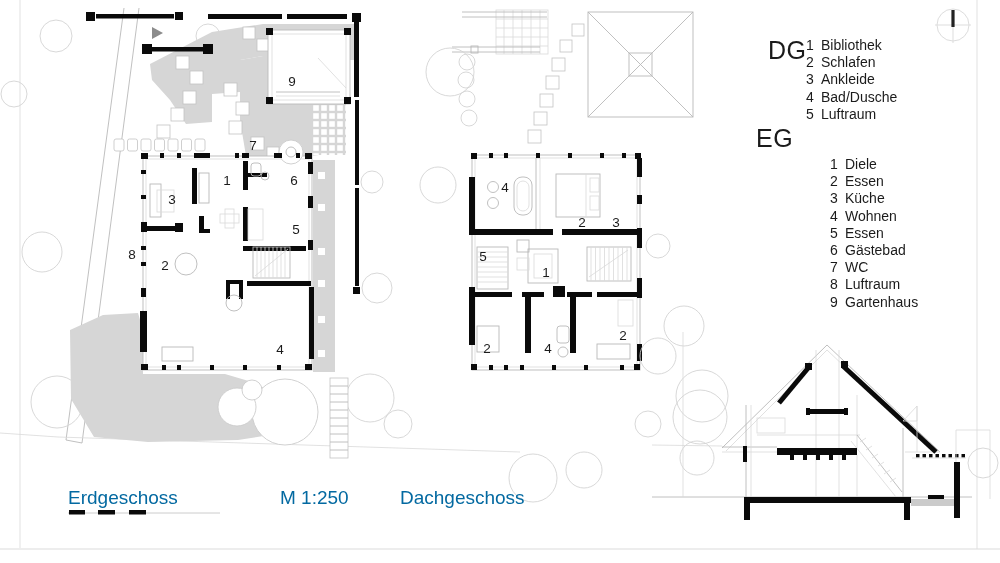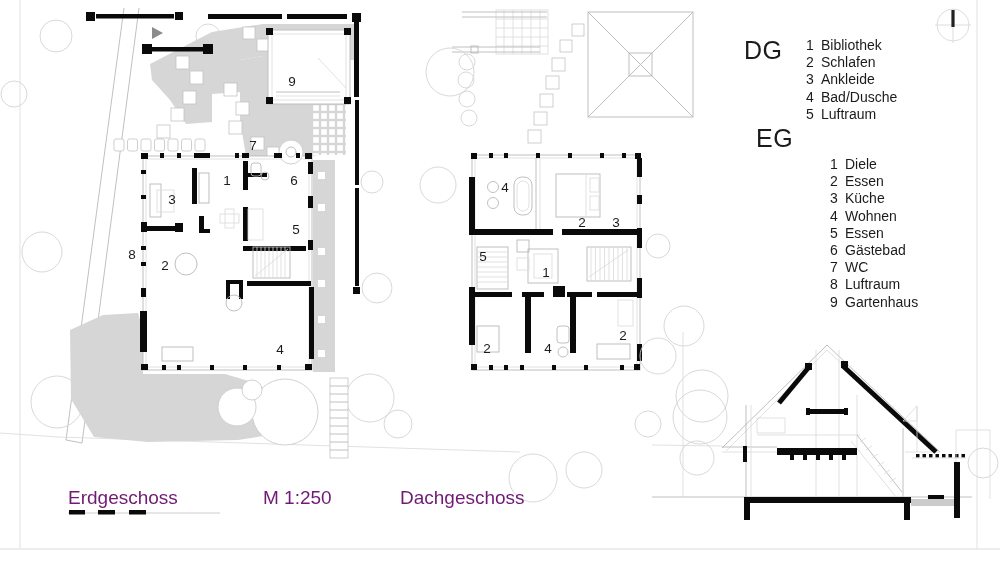--- a/index.html
+++ b/index.html
@@ -12,21 +12,21 @@
   .tree{stroke:#d4d4d4;stroke-width:0.9;fill:none}
   .treew{stroke:#cccccc;stroke-width:0.9;fill:#ffffff}
   .w{fill:#0a0a0a}
   .shade{fill:#d6d6d6}
   .stone{fill:#ffffff;stroke:#c3c3c3;stroke-width:0.8}
   .house{fill:#ffffff}
   .rm{font:13.5px "Liberation Sans",sans-serif;fill:#1b1b1b;text-anchor:middle}
   .legend-title{font-size:25px;letter-spacing:0.5px}
   .legend-items{font-size:14px;line-height:17.2px;white-space:nowrap}
   .lnum{display:inline-block;width:15px}
-  .footer-label{font-size:19px;color:#701a75;white-space:nowrap}
+  .footer-label{font-size:19px;color:#0369a1;white-space:nowrap}
 </style>
 </head>
 <body>
 
 <svg width="1000" height="563" viewBox="0 0 1000 563">
   <defs>
     <pattern id="grid8" width="8" height="8" patternUnits="userSpaceOnUse">
       <rect x="1.2" y="1.2" width="5.6" height="5.6" fill="#ffffff"></rect>
     </pattern>
   </defs>
@@ -401,21 +401,21 @@
     <text class="rm" x="582" y="227">2</text>
     <text class="rm" x="616" y="227">3</text>
     <text class="rm" x="483" y="261">5</text>
     <text class="rm" x="546" y="277">1</text>
     <text class="rm" x="487" y="353">2</text>
     <text class="rm" x="548" y="353">4</text>
     <text class="rm" x="623" y="340">2</text>
   </g>
 </svg>
 
-<div class="abs legend-title" style="left:744px;top:36px">DG</div>
+<div class="abs legend-title" style="left:768px;top:36px">DG</div>
 <div class="abs legend-items" style="left:806px;top:37px">
   <div><span class="lnum">1</span><span>Bibliothek</span></div>
   <div><span class="lnum">2</span><span>Schlafen</span></div>
   <div><span class="lnum">3</span><span>Ankleide</span></div>
   <div><span class="lnum">4</span><span>Bad/Dusche</span></div>
   <div><span class="lnum">5</span><span>Luftraum</span></div>
 </div>
 
 <div class="abs legend-title" style="left:756px;top:124px">EG</div>
 <div class="abs legend-items" style="left:830px;top:156px">
@@ -424,14 +424,14 @@
   <div><span class="lnum">3</span><span>Küche</span></div>
   <div><span class="lnum">4</span><span>Wohnen</span></div>
   <div><span class="lnum">5</span><span>Essen</span></div>
   <div><span class="lnum">6</span><span>Gästebad</span></div>
   <div><span class="lnum">7</span><span>WC</span></div>
   <div><span class="lnum">8</span><span>Luftraum</span></div>
   <div><span class="lnum">9</span><span>Gartenhaus</span></div>
 </div>
 
 <div class="abs footer-label" style="left:68px;top:487px">Erdgeschoss</div>
-<div class="abs footer-label" style="left:263px;top:487px">M 1:250</div>
+<div class="abs footer-label" style="left:280px;top:487px">M 1:250</div>
 <div class="abs footer-label" style="left:400px;top:487px">Dachgeschoss</div>
 
 </body></html>

